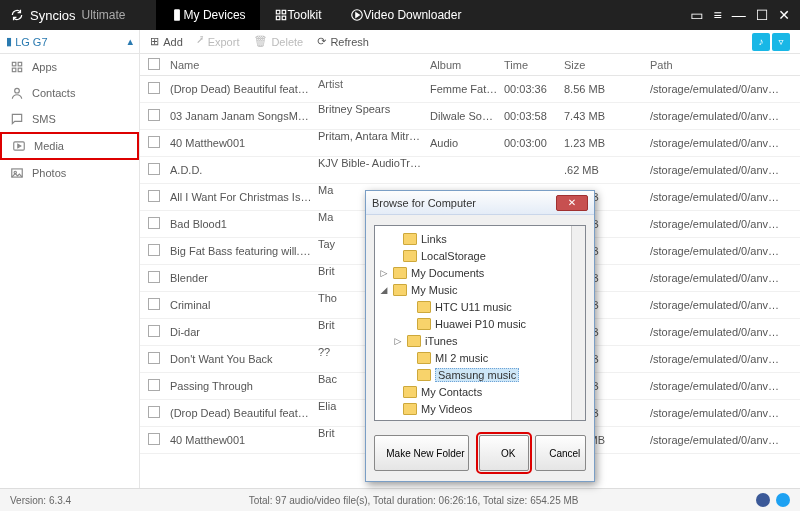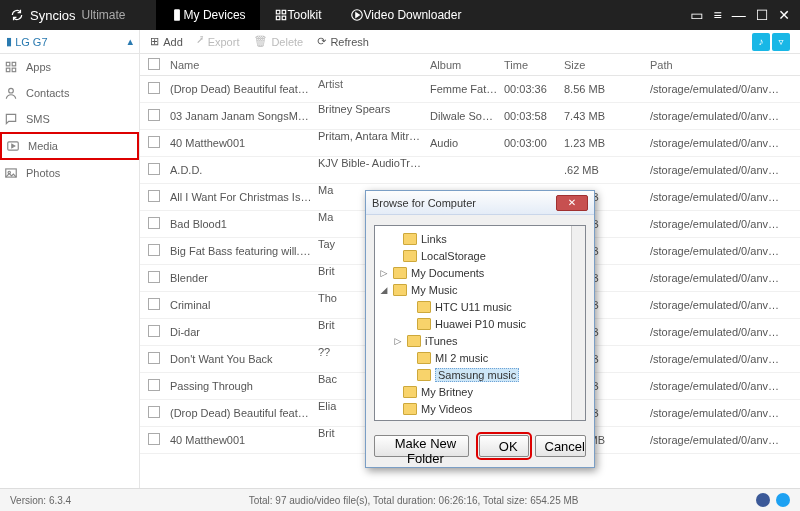--- a/index.html
+++ b/index.html
@@ -10,21 +10,21 @@
 .titlebar .tabs { display: flex; margin-left: 30px; gap: 0; }
 .titlebar .tab { height: 30px; padding: 0 14px; display: flex; align-items: center; font-size: 12px; cursor: pointer; }
 .titlebar .tab.active { background: #000; }
 .titlebar .wincontrols { margin-left: auto; display: flex; gap: 10px; align-items: center; font-size: 14px; }
 .titlebar svg { width: 14px; height: 14px; }
 
 .mainwrap { display: flex; height: 459px; border-bottom: 1px solid #ddd; }
 .sidebar { width: 140px; border-right: 1px solid #e5e5e5; background: #fff; }
 .device { height: 24px; display: flex; align-items: center; padding: 0 6px; border-bottom: 1px solid #e5e5e5; font-size: 11px; color: #2a7ab0; }
 .device .arrow { margin-left: auto; color: #2a7ab0; }
-.sideitem { height: 26px; display: flex; align-items: center; padding: 0 4px; gap: 8px; color: #666; cursor: pointer; }
+.sideitem { height: 26px; display: flex; align-items: center; padding: 0 10px; gap: 8px; color: #666; cursor: pointer; }
 .sideitem.highlighted { border: 2px solid #d00; height: 28px; }
 .sideicon { width: 14px; height: 14px; display: inline-flex; align-items: center; justify-content: center; }
 
 .content { flex: 1; display: flex; flex-direction: column; overflow: hidden; }
 .toolbar { height: 24px; border-bottom: 1px solid #e5e5e5; display: flex; align-items: center; padding: 0 10px; gap: 14px; color: #555; }
 .toolbar .tbtn { display: flex; align-items: center; gap: 4px; cursor: pointer; }
 .toolbar .cornericons { margin-left: auto; display: flex; gap: 2px; }
 .toolbar .cornericons span { width: 18px; height: 18px; background: #19b7e6; border-radius: 2px; display: inline-flex; align-items: center; justify-content: center; color: #fff; font-size: 10px; }
 
 .table-head { height: 22px; display: flex; align-items: center; padding: 0 8px; border-bottom: 1px solid #e5e5e5; color: #666; font-size: 11px; }
@@ -52,21 +52,21 @@
 .dlg-title { height: 24px; background: linear-gradient(#fdfdfd,#e4ecf7); display: flex; align-items: center; padding: 0 6px; border-bottom: 1px solid #c9d6ea; }
 .dlg-title .close { margin-left: auto; width: 32px; height: 16px; background: #c75050; color: #fff; font-size: 10px; display: flex; align-items: center; justify-content: center; border: 1px solid #a03030; border-radius: 2px; }
 .tree-wrap { margin: 10px 8px 8px 8px; border: 1px solid #828790; background: #fff; height: 196px; overflow: hidden; position: relative; }
 .tree { padding: 4px 2px; font-size: 11px; }
 .tree .node { height: 17px; display: flex; align-items: center; gap: 4px; white-space: nowrap; }
 .tree .node .exp { width: 10px; text-align: center; color: #666; font-size: 9px; }
 .tree .node .fold { width: 14px; height: 12px; background: #f8d36b; border: 1px solid #cda83b; border-radius: 1px; flex: none; }
 .tree .node.sel span.txt { background: #cde6f7; border: 1px dotted #6ea3d6; padding: 0 2px; }
 .tree-scroll { position: absolute; right: 0; top: 0; bottom: 0; width: 14px; background: #f0f0f0; border-left: 1px solid #ccc; }
 .dlg-buttons { display: flex; gap: 6px; padding: 6px 8px 10px 8px; align-items: center; }
-.dlg-buttons button { height: 22px; font-size: 13px; border: 1px solid #888; background: linear-gradient(#fefefe,#e5e5e5); border-radius: 2px; cursor: pointer; padding-left: 8px; }
+.dlg-buttons button { height: 36px; font-size: 10px; border: 1px solid #888; background: linear-gradient(#fefefe,#e5e5e5); border-radius: 2px; cursor: pointer; padding-left: 8px; }
 .btn-new { width: 98px; }
 .btn-ok { width: 52px; margin-left: 4px; outline: 2px solid #d00; outline-offset: 1px; }
 .btn-cancel { width: 52px; }
 </style>
 </head>
 <body>
 
 <div class="titlebar">
   <div class="logo">
     <svg viewBox="0 0 24 24" fill="none" stroke="#fff" stroke-width="2">
@@ -387,21 +387,21 @@
           <span class="txt">MI 2 music</span>
         </div>
       <div class="node sel" style="padding-left:26px">
           <span class="exp"></span>
           <span class="fold"></span>
           <span class="txt">Samsung music</span>
         </div>
       <div class="node" style="padding-left:12px">
           <span class="exp"></span>
           <span class="fold"></span>
-          <span class="txt">My Britney</span>
+          <span class="txt">My Contacts</span>
         </div>
       <div class="node" style="padding-left:12px">
           <span class="exp"></span>
           <span class="fold"></span>
           <span class="txt">My Videos</span>
         </div>
       <div class="node" style="padding-left:2px">
           <span class="exp">▷</span>
           <span class="fold"></span>
           <span class="txt">Saved Games</span>

